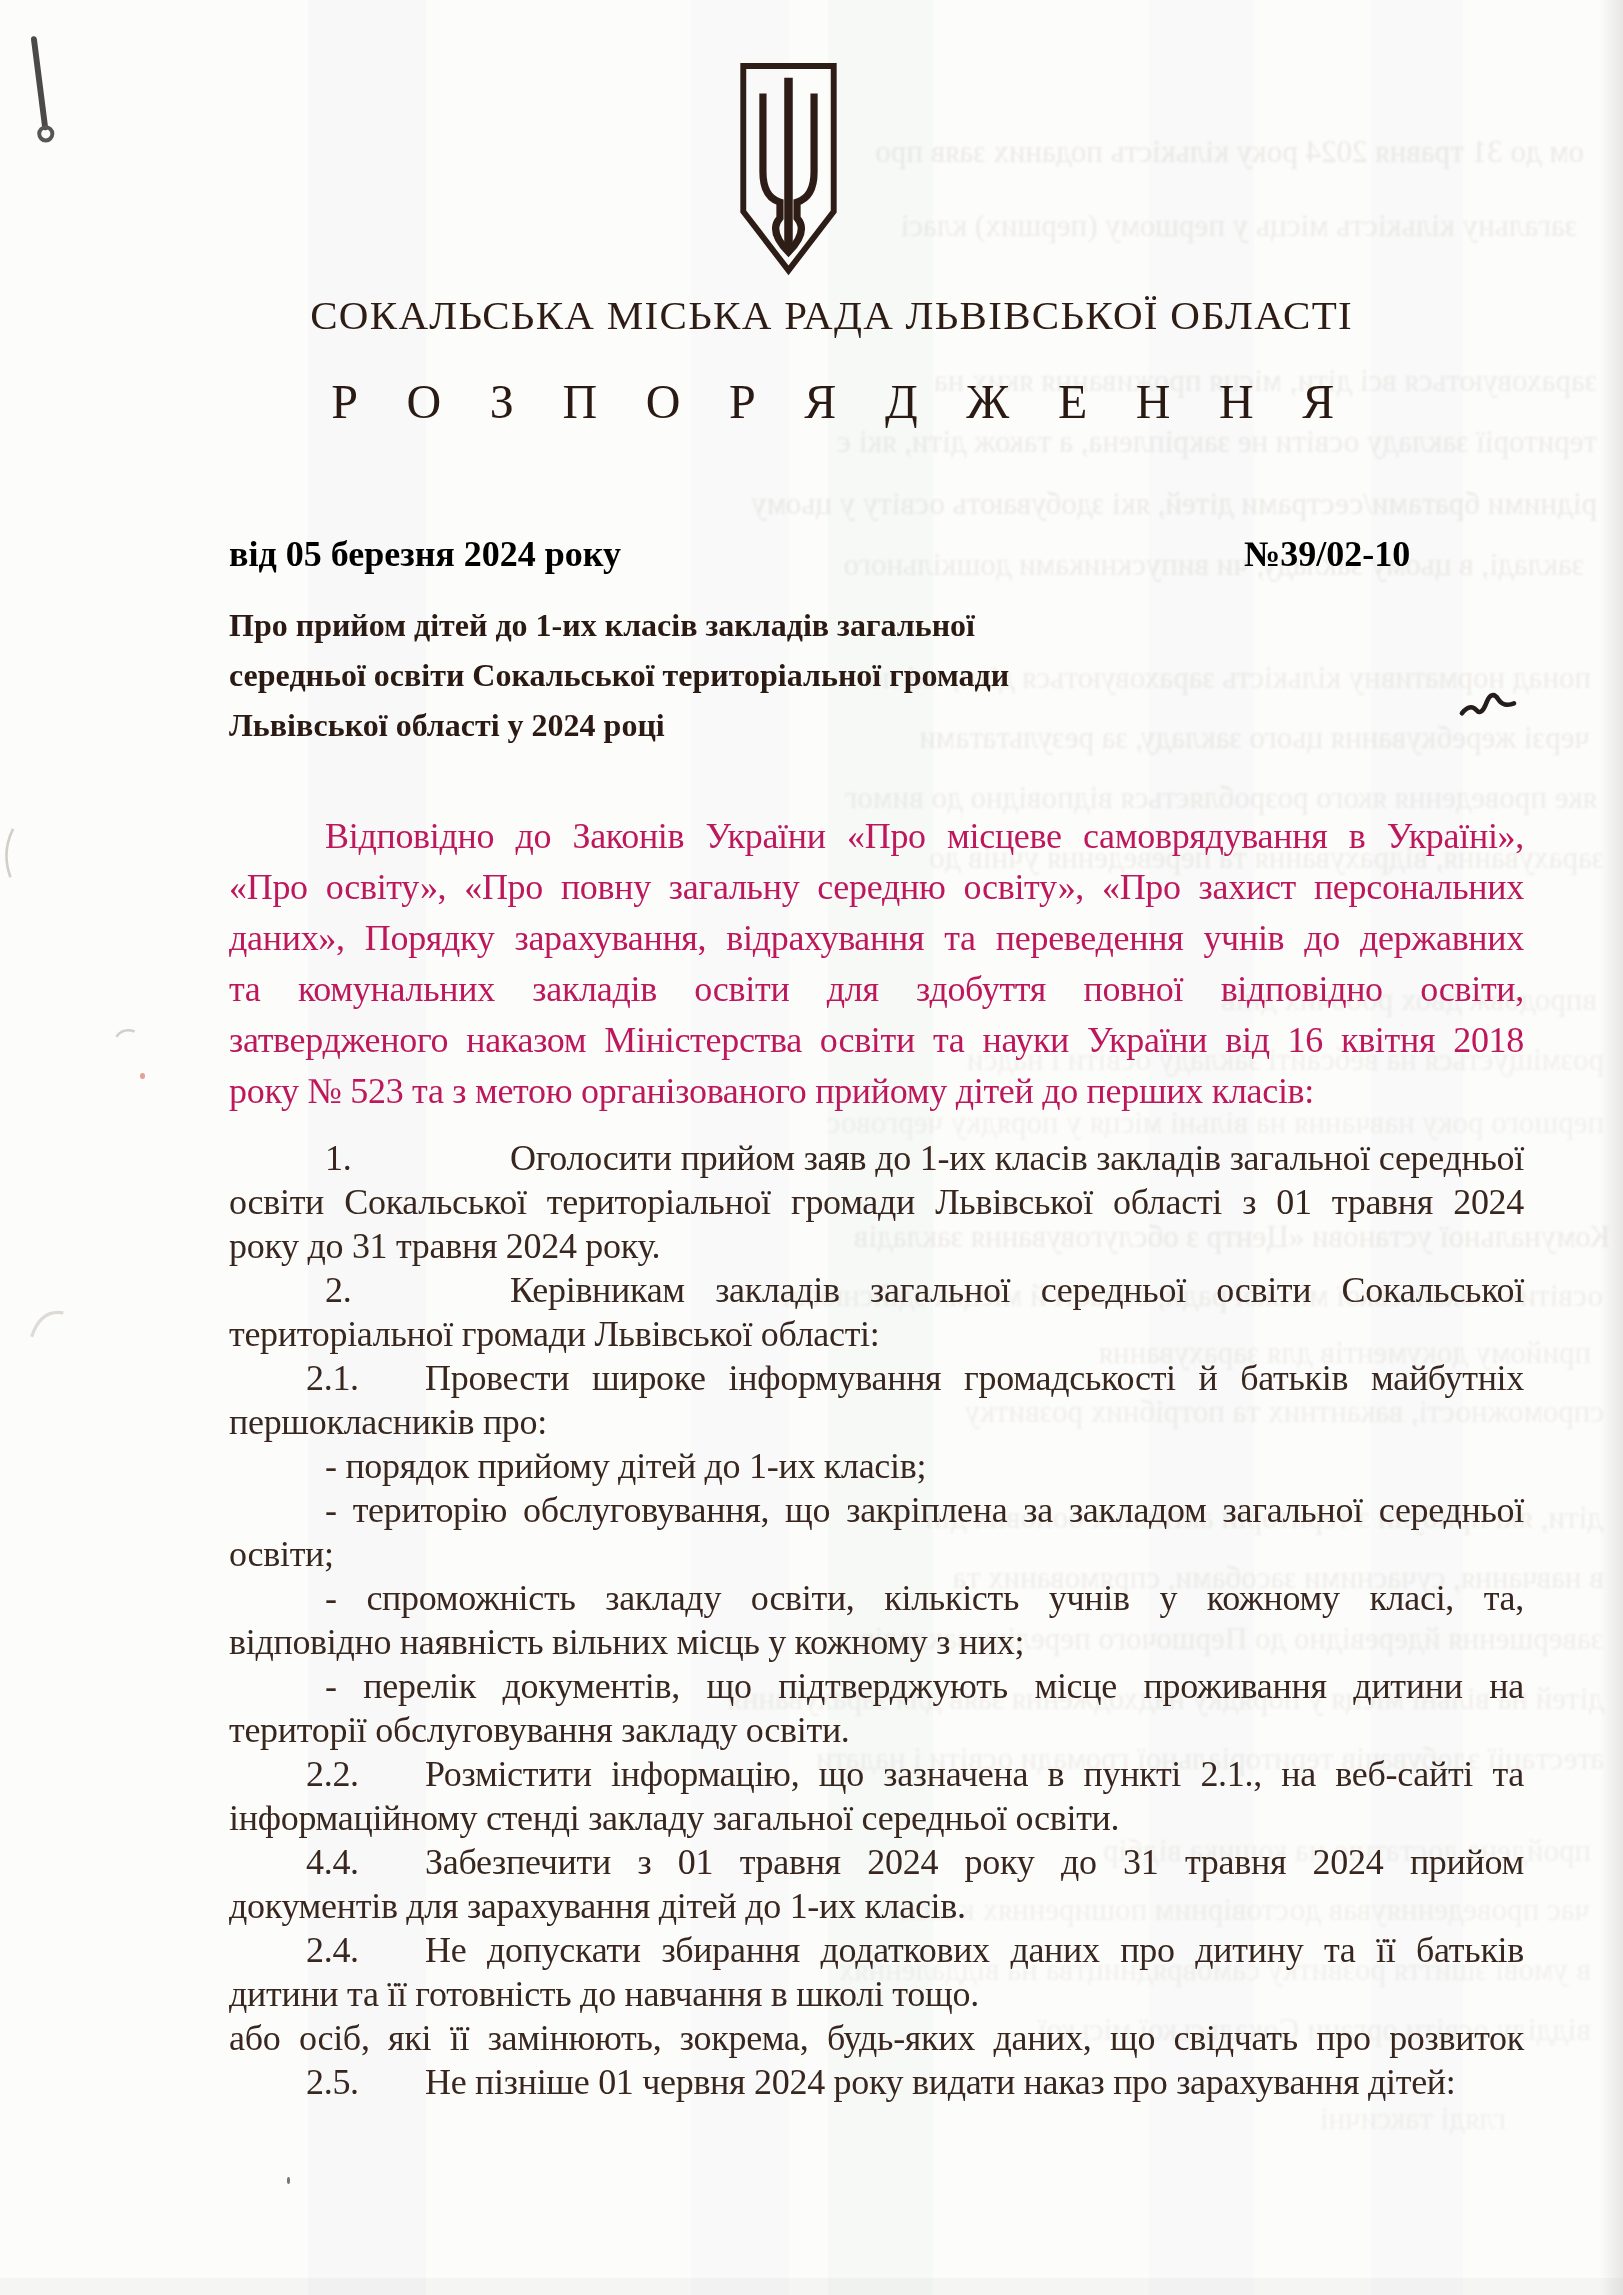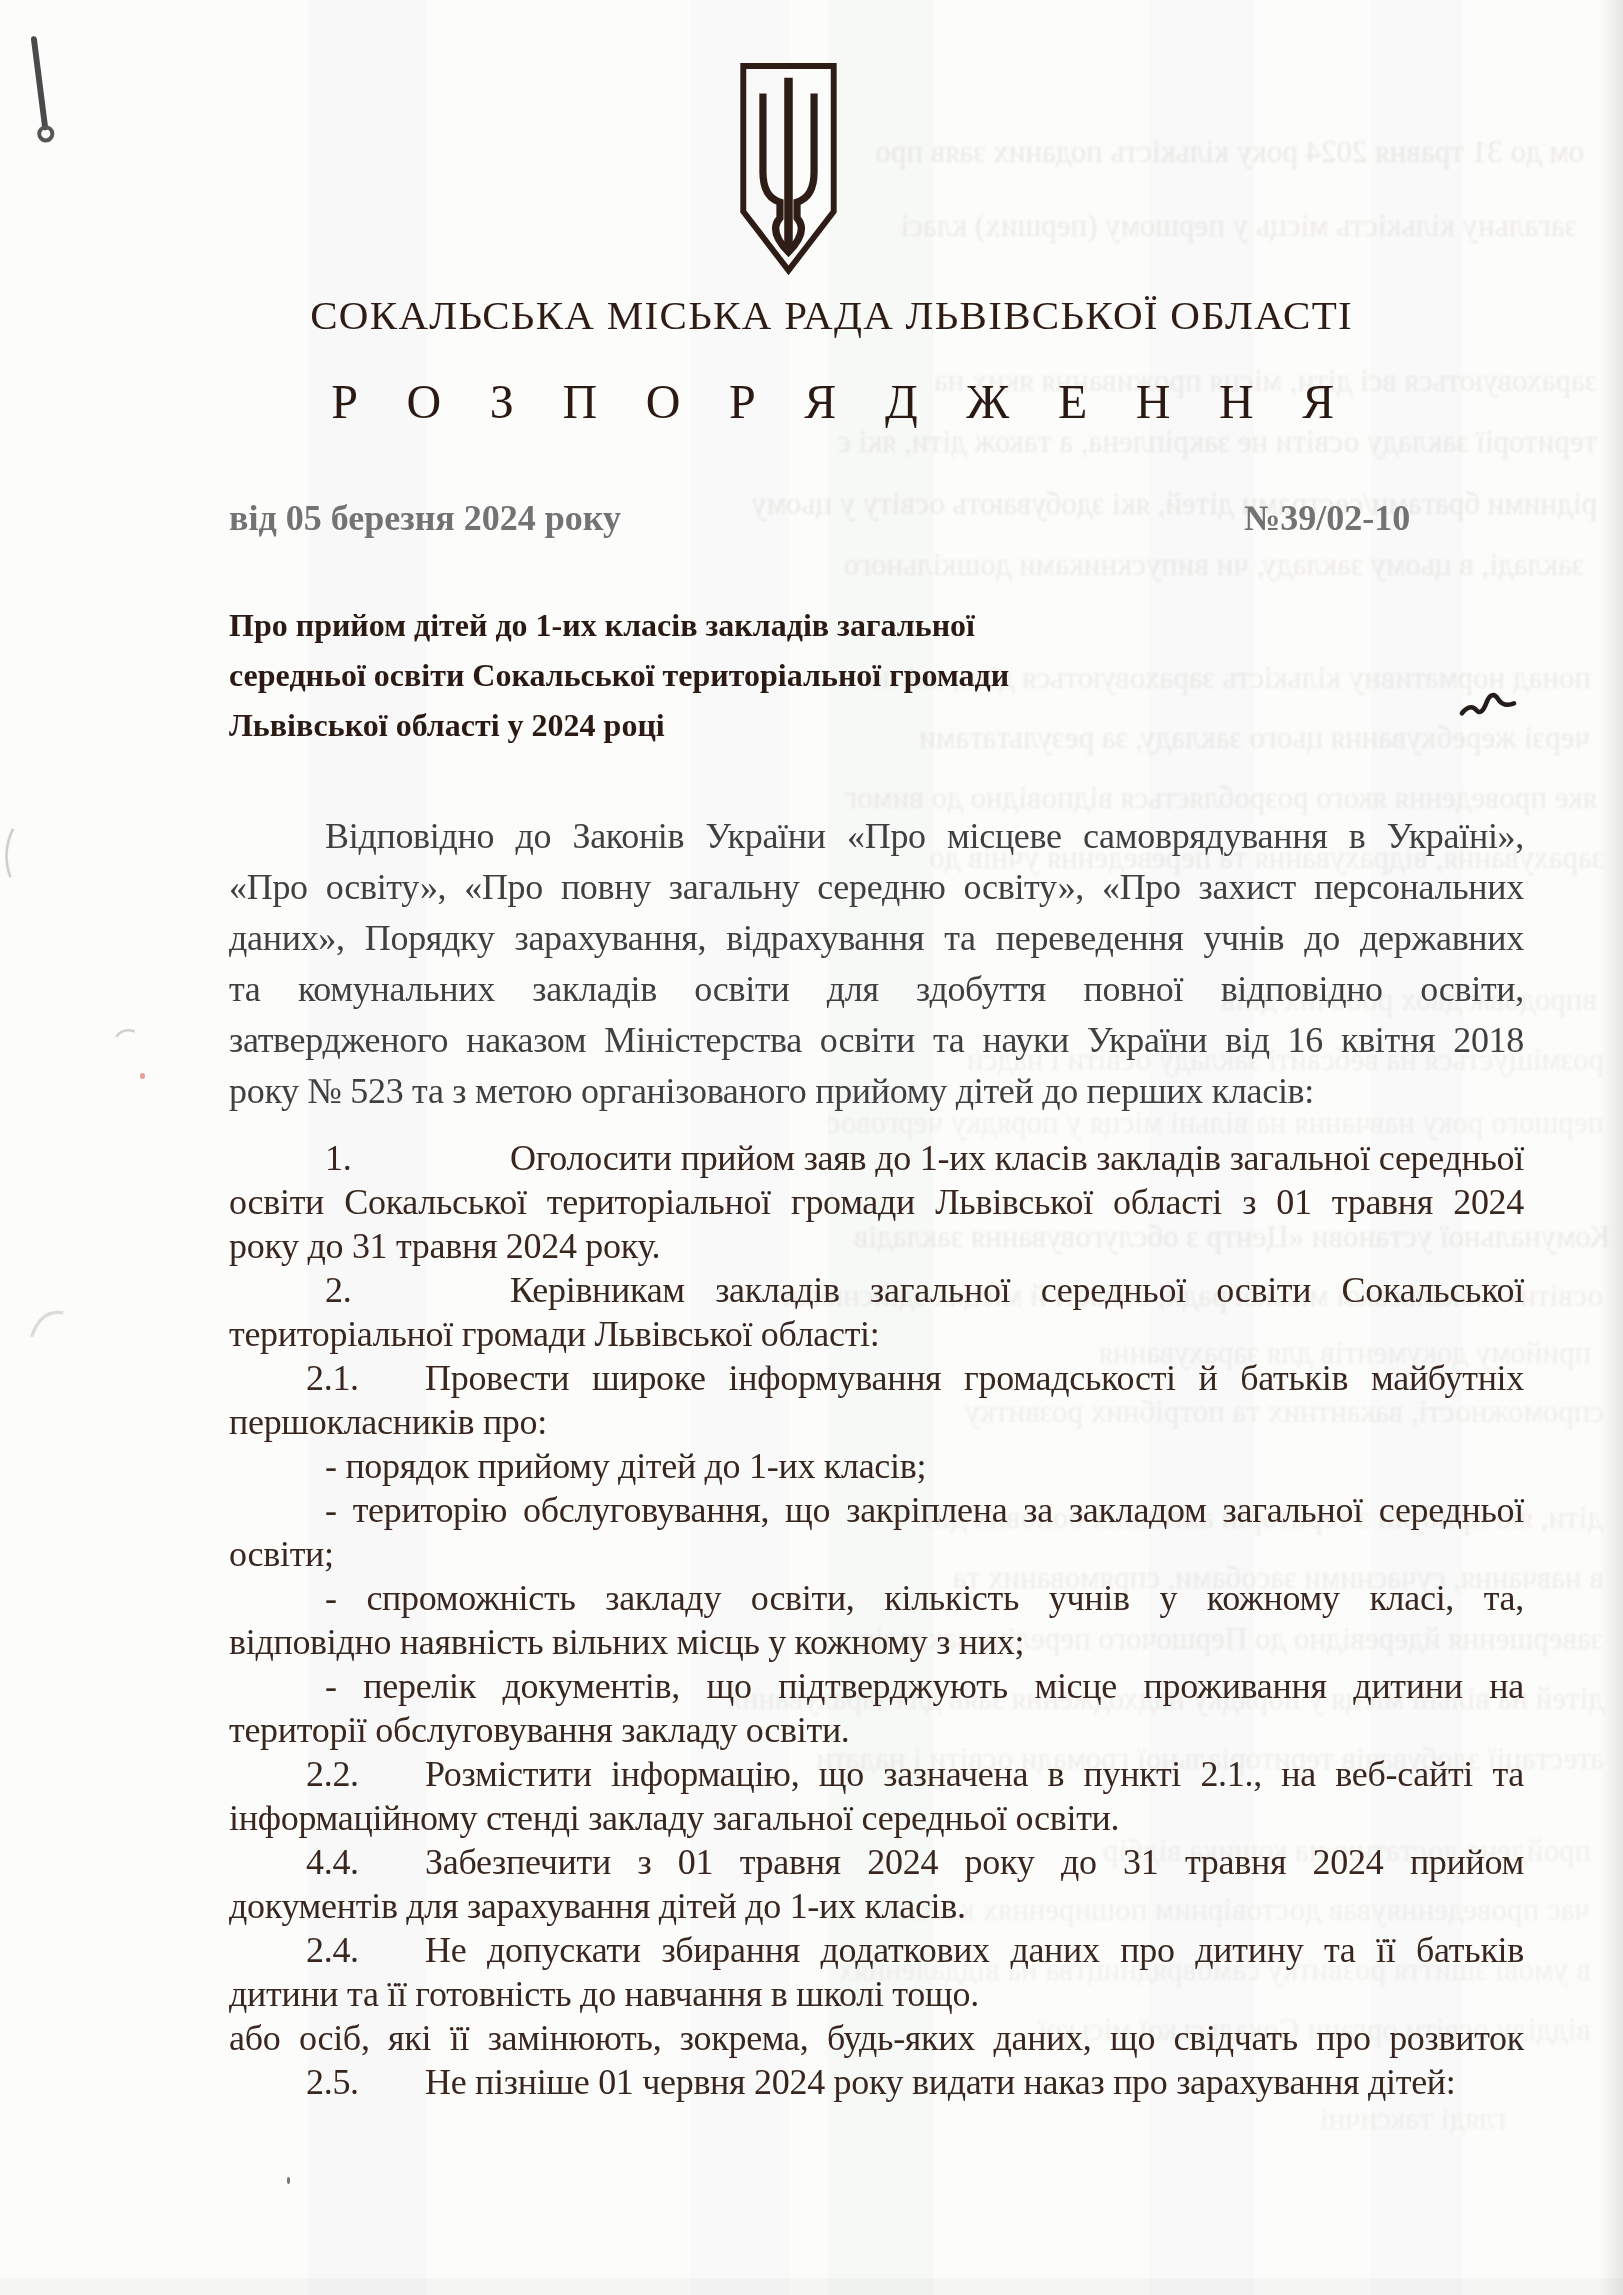--- a/index.html
+++ b/index.html
@@ -32,31 +32,31 @@
   #emblem{position:absolute;left:738px;top:62px;}
 
   .org-name{
     position:absolute;left:19.6px;top:291px;width:1624px;text-align:center;
     font-size:41px;color:#2e1c15;letter-spacing:1.3px;
   }
   .doc-type{
     position:absolute;left:30px;top:374px;width:1624px;text-align:center;
     font-size:48px;color:#2b1a13;letter-spacing:18.3px;
   }
-  .meta-row{position:absolute;left:229px;top:496px;width:1295px;height:44px;line-height:44px;font-weight:bold;font-size:36px;color:#737373;}
+  .meta-row{position:absolute;left:229px;top:532px;width:1295px;height:44px;line-height:44px;font-weight:bold;font-size:36px;color:#000000;}
   .doc-number{position:absolute;left:1015px;top:0;}
   .title-block{
     position:absolute;left:229px;top:600px;width:1295px;
     font-weight:bold;font-size:32px;color:#2b1a13;
   }
   .title-block .tline{height:50px;line-height:50px;}
 
   .para-block{
     position:absolute;left:229px;top:811px;width:1295px;
-    font-size:36px;letter-spacing:-0.3px;color:#404040;
+    font-size:36px;letter-spacing:-0.3px;color:#be185d;
   }
   .para-block .pline{height:51px;line-height:51px;}
   .body-block{
     position:absolute;left:229px;top:1136px;width:1295px;
     font-size:36px;letter-spacing:-0.3px;color:#39271f;
   }
   .body-block .bline{height:44px;line-height:44px;}
 
   .ind{padding-left:96px;}
   .n1{padding-left:96px;}

